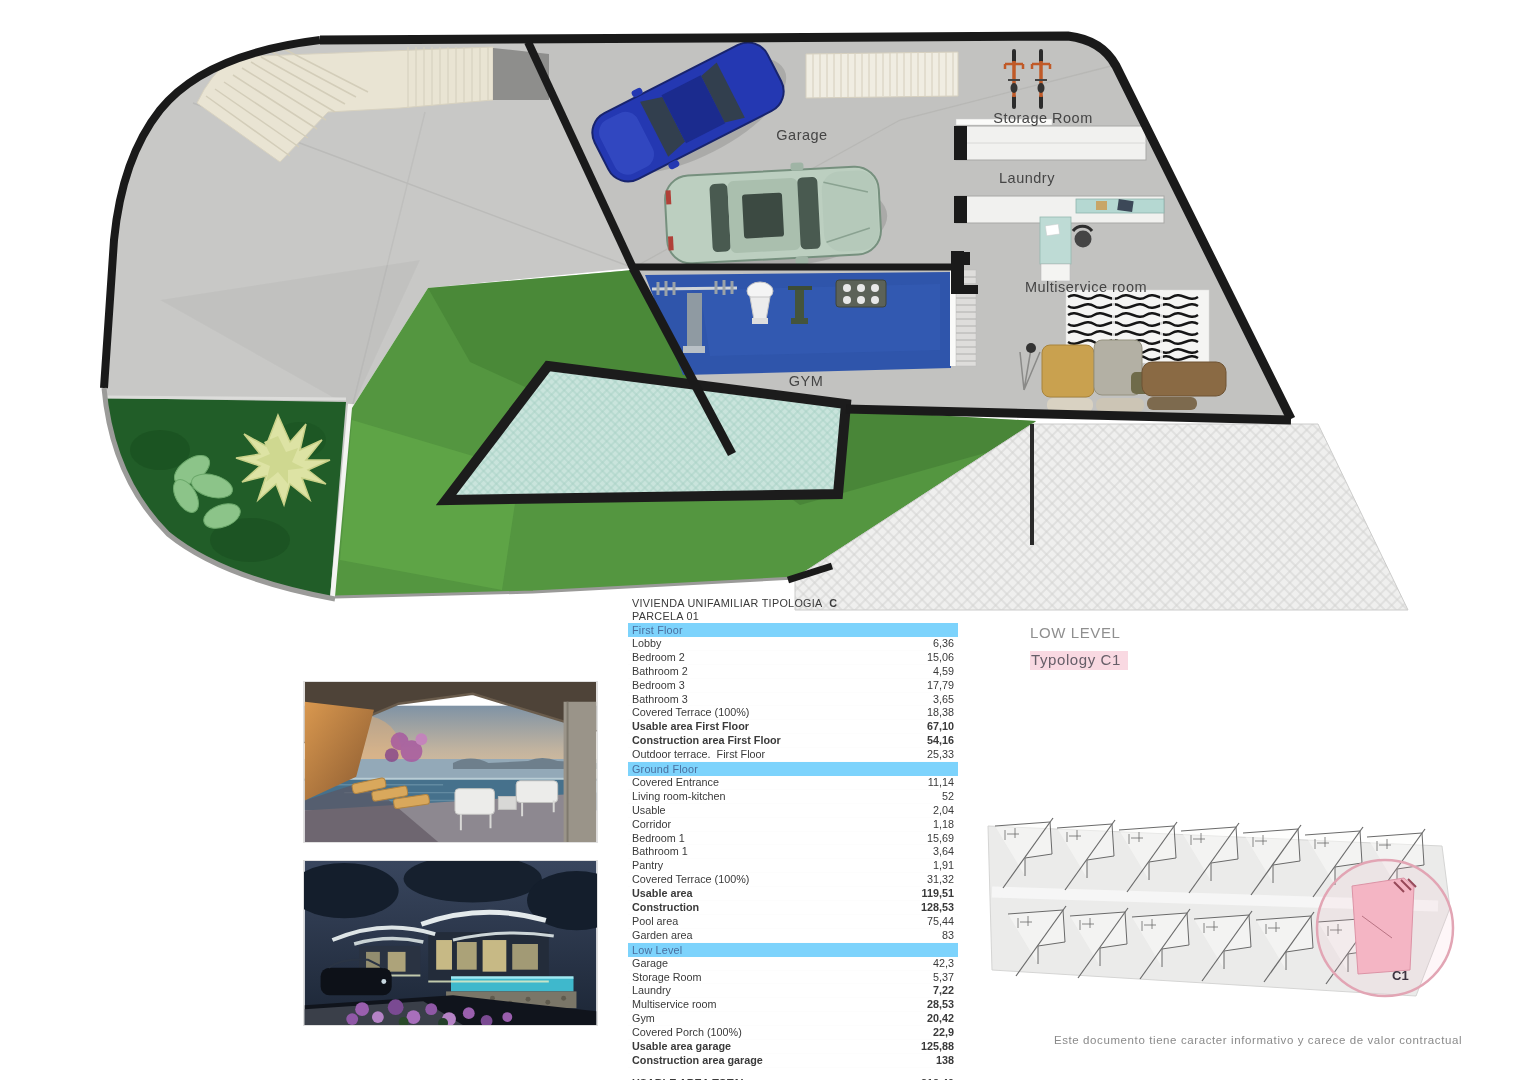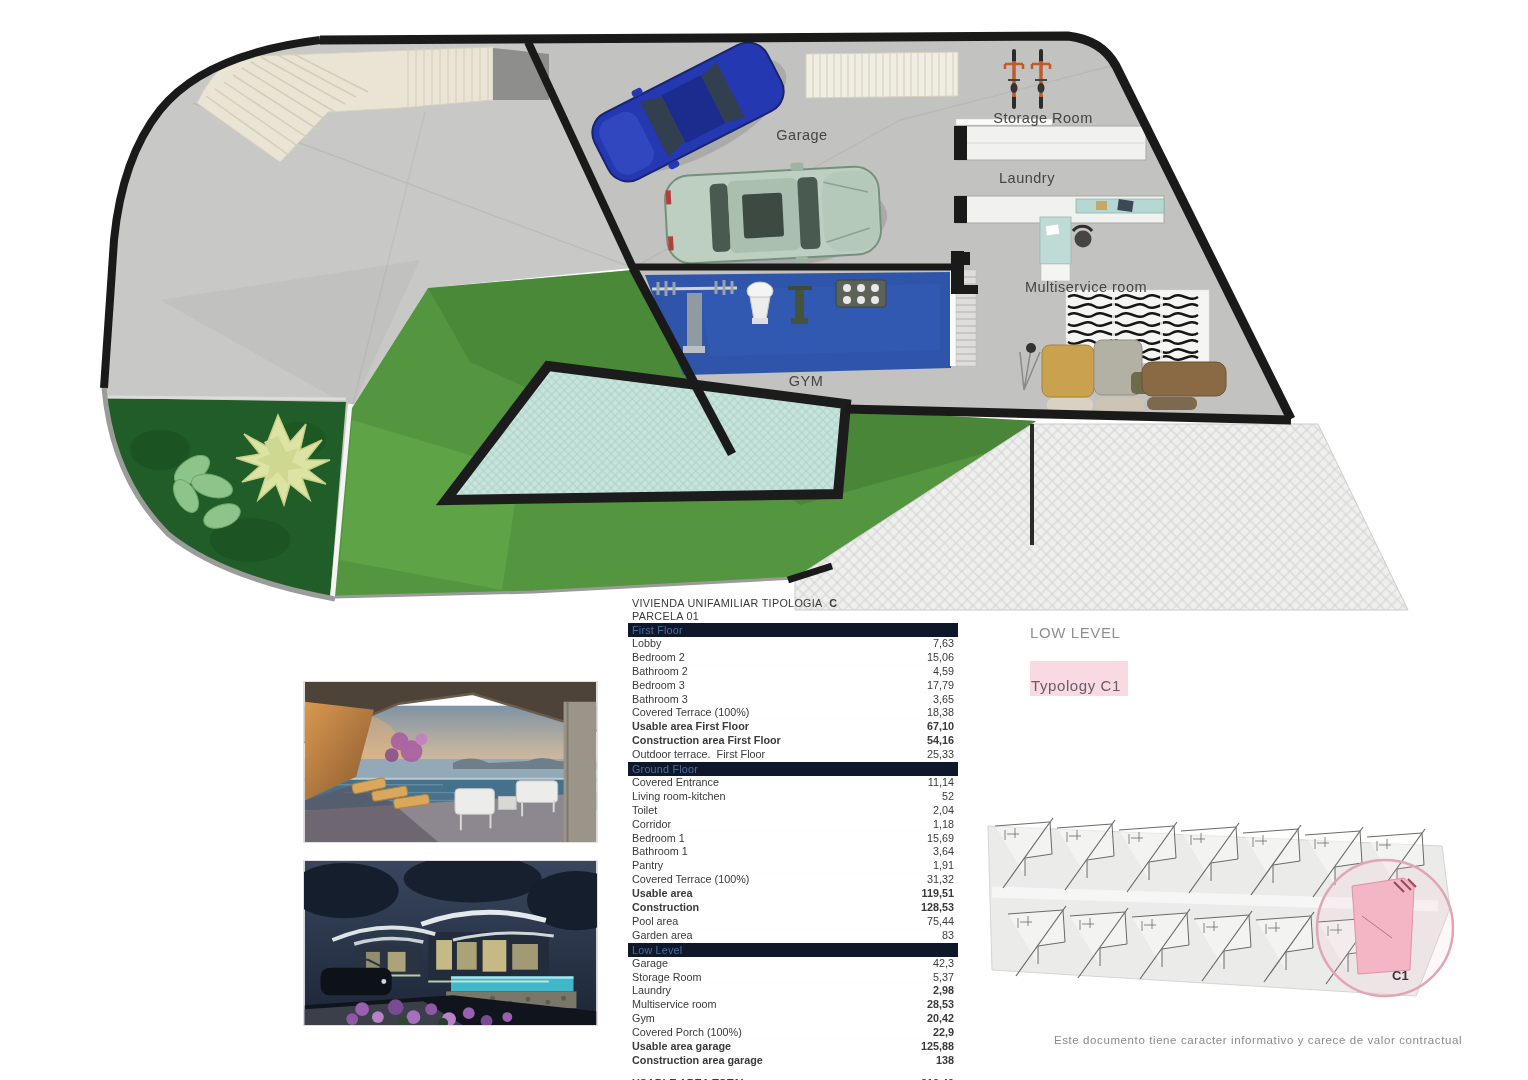--- a/index.html
+++ b/index.html
@@ -14,34 +14,34 @@
   
   .photo{position:absolute;border:1px solid #e0e0e0;box-sizing:border-box;}
   #photo-terrace{left:303px;top:681px;}
   #photo-villa{left:303px;top:860px;}
 
   
   #area-table{position:absolute;left:628px;top:597px;width:330px;font-size:10.8px;line-height:12.5px;}
   #area-table .title-line{padding:0 0 0 4px;color:#3a3a3a;letter-spacing:.3px;}
   #area-table .title-line b{font-weight:bold;}
   #table-body{margin-top:1px;}
-  .section-band{background:#0f172a;color:#4a6f9e;height:12px;line-height:12px;
+  .section-band{background:#7dd3fc;color:#4a6f9e;height:12px;line-height:12px;
                 padding:1px 4px;font-size:10.8px;letter-spacing:.2px;}
   .trow{display:flex;justify-content:space-between;height:12.9px;line-height:12.9px;
         padding:0 4px 0 4px;border-bottom:1px solid #fdfdfd;}
   .trow .tlabel{white-space:pre;}
   .trow.bold .tlabel,.trow.bold .tvalue{font-weight:bold;}
   .trow.boldval .tvalue{font-weight:bold;}
   .totals-gap{height:9px;}
   .trow.total .tlabel,.trow.total .tvalue{font-weight:bold;}
 
   
   #level-tag{position:absolute;left:1030px;top:624px;font-size:15px;line-height:18px;letter-spacing:.6px;}
   #level-tag .lvl{color:#8f8f8f;}
-  #level-tag .typ{color:#665e68;background:#f9d9e2;display:inline-block;padding:16px 7px 1px 1px;margin-top:19px;}
+  #level-tag .typ{color:#665e68;background:#f9d9e2;display:inline-block;padding:0 7px 1px 1px;margin-top:9px;}
 
   
   #siteplan{position:absolute;left:980px;top:788px;}
 
   
   #footer-note{position:absolute;left:1028px;top:1034px;width:460px;text-align:center;
                color:#8a8a8a;font-size:11.5px;letter-spacing:.6px;}
 </style>
 </head>
 <body>
@@ -378,21 +378,21 @@
   <div id="area-table">
     <div class="title-line">
       <span>VIVIENDA UNIFAMILIAR TIPOLOGIA</span>&nbsp;
       <b>C</b>
     </div>
     <div class="title-line">PARCELA  01</div>
     <div id="table-body">
         <div class="section-band">First Floor</div>
         <div class="trow">
           <div class="tlabel">Lobby</div>
-          <div class="tvalue">7,63</div>
+          <div class="tvalue">6,36</div>
         </div>
         <div class="trow">
           <div class="tlabel">Bedroom 2</div>
           <div class="tvalue">15,06</div>
         </div>
         <div class="trow">
           <div class="tlabel">Bathroom 2</div>
           <div class="tvalue">4,59</div>
         </div>
         <div class="trow">
@@ -422,21 +422,21 @@
         <div class="section-band">Ground Floor</div>
         <div class="trow">
           <div class="tlabel">Covered Entrance</div>
           <div class="tvalue">11,14</div>
         </div>
         <div class="trow">
           <div class="tlabel">Living room-kitchen</div>
           <div class="tvalue">52</div>
         </div>
         <div class="trow">
-          <div class="tlabel">Toilet</div>
+          <div class="tlabel">Usable</div>
           <div class="tvalue">2,04</div>
         </div>
         <div class="trow">
           <div class="tlabel">Corridor</div>
           <div class="tvalue">1,18</div>
         </div>
         <div class="trow">
           <div class="tlabel">Bedroom 1</div>
           <div class="tvalue">15,69</div>
         </div>
@@ -472,21 +472,21 @@
         <div class="trow">
           <div class="tlabel">Garage</div>
           <div class="tvalue">42,3</div>
         </div>
         <div class="trow">
           <div class="tlabel">Storage Room</div>
           <div class="tvalue">5,37</div>
         </div>
         <div class="trow boldval">
           <div class="tlabel">Laundry</div>
-          <div class="tvalue">2,98</div>
+          <div class="tvalue">7,22</div>
         </div>
         <div class="trow boldval">
           <div class="tlabel">Multiservice room</div>
           <div class="tvalue">28,53</div>
         </div>
         <div class="trow boldval">
           <div class="tlabel">Gym</div>
           <div class="tvalue">20,42</div>
         </div>
         <div class="trow boldval">

